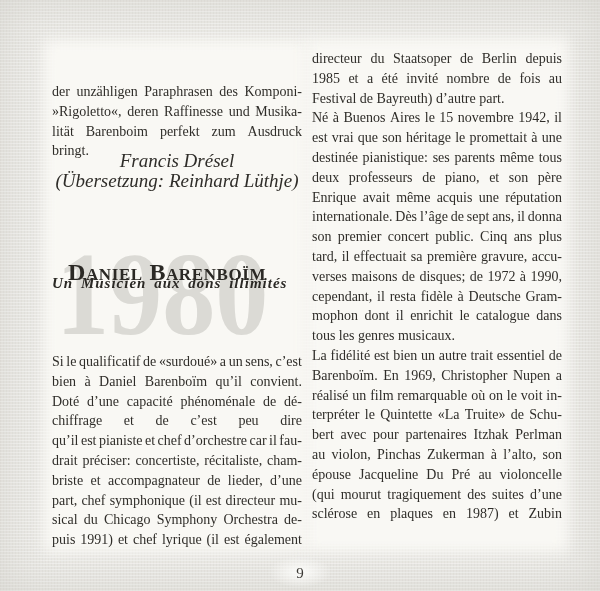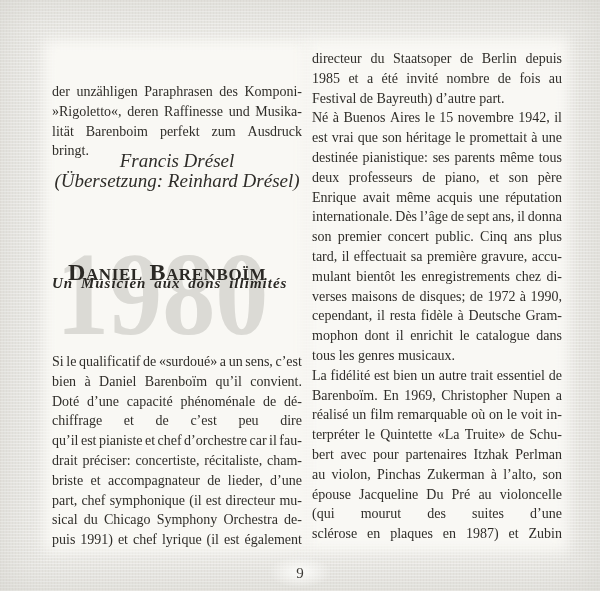--- a/index.html
+++ b/index.html
@@ -90,21 +90,21 @@
   <div class="col col-left">
     <div class="block pos german">
         <div class="line"><span>der</span><span>unzähligen</span><span>Paraphrasen</span><span>des</span><span>Komponi-</span></div>
         <div class="line"><span>»Rigoletto«,</span><span>deren</span><span>Raffinesse</span><span>und</span><span>Musika-</span></div>
         <div class="line"><span>lität</span><span>Barenboim</span><span>perfekt</span><span>zum</span><span>Ausdruck</span></div>
         <div class="line plain">bringt.</div>
       </div>
 
     <div class="pos byline-block">
       <div class="byline">Francis Drésel</div>
-      <div class="byline">(Übersetzung: Reinhard Drésel)</div>
+      <div class="byline">(Übersetzung: Reinhard Lüthje)</div>
     </div>
 
     <h1 class="pos heading">Daniel Barenboïm</h1>
     <div class="pos subtitle">Un Musicien aux dons illimités</div>
 
     <div class="block pos body-start">
         <div class="line"><span>Si</span><span>le</span><span>qualificatif</span><span>de</span><span>«surdoué»</span><span>a</span><span>un</span><span>sens,</span><span>c’est</span></div>
         <div class="line"><span>bien</span><span>à</span><span>Daniel</span><span>Barenboïm</span><span>qu’il</span><span>convient.</span></div>
         <div class="line"><span>Doté</span><span>d’une</span><span>capacité</span><span>phénoménale</span><span>de</span><span>dé-</span></div>
         <div class="line"><span>chiffrage</span><span>et</span><span>de</span><span>c’est</span><span>peu</span><span>dire</span></div>
@@ -125,34 +125,33 @@
       </div>
     <div class="block">
         <div class="line"><span>Né</span><span>à</span><span>Buenos</span><span>Aires</span><span>le</span><span>15</span><span>novembre</span><span>1942,</span><span>il</span></div>
         <div class="line"><span>est</span><span>vrai</span><span>que</span><span>son</span><span>héritage</span><span>le</span><span>promettait</span><span>à</span><span>une</span></div>
         <div class="line"><span>destinée</span><span>pianistique:</span><span>ses</span><span>parents</span><span>même</span><span>tous</span></div>
         <div class="line"><span>deux</span><span>professeurs</span><span>de</span><span>piano,</span><span>et</span><span>son</span><span>père</span></div>
         <div class="line"><span>Enrique</span><span>avait</span><span>même</span><span>acquis</span><span>une</span><span>réputation</span></div>
         <div class="line"><span>internationale.</span><span>Dès</span><span>l’âge</span><span>de</span><span>sept</span><span>ans,</span><span>il</span><span>donna</span></div>
         <div class="line"><span>son</span><span>premier</span><span>concert</span><span>public.</span><span>Cinq</span><span>ans</span><span>plus</span></div>
         <div class="line"><span>tard,</span><span>il</span><span>effectuait</span><span>sa</span><span>première</span><span>gravure,</span><span>accu-</span></div>
-        <div class="line"><span>mulant</span><span>bientôt</span><span>les</span><span>enregistrements</span><span>chez</span><span>di-</span></div>
         <div class="line"><span>verses</span><span>maisons</span><span>de</span><span>disques;</span><span>de</span><span>1972</span><span>à</span><span>1990,</span></div>
         <div class="line"><span>cependant,</span><span>il</span><span>resta</span><span>fidèle</span><span>à</span><span>Deutsche</span><span>Gram-</span></div>
         <div class="line"><span>mophon</span><span>dont</span><span>il</span><span>enrichit</span><span>le</span><span>catalogue</span><span>dans</span></div>
         <div class="line plain">tous les genres musicaux.</div>
       </div>
     <div class="block">
         <div class="line"><span>La</span><span>fidélité</span><span>est</span><span>bien</span><span>un</span><span>autre</span><span>trait</span><span>essentiel</span><span>de</span></div>
         <div class="line"><span>Barenboïm.</span><span>En</span><span>1969,</span><span>Christopher</span><span>Nupen</span><span>a</span></div>
         <div class="line"><span>réalisé</span><span>un</span><span>film</span><span>remarquable</span><span>où</span><span>on</span><span>le</span><span>voit</span><span>in-</span></div>
         <div class="line"><span>terpréter</span><span>le</span><span>Quintette</span><span>«La</span><span>Truite»</span><span>de</span><span>Schu-</span></div>
         <div class="line"><span>bert</span><span>avec</span><span>pour</span><span>partenaires</span><span>Itzhak</span><span>Perlman</span></div>
         <div class="line"><span>au</span><span>violon,</span><span>Pinchas</span><span>Zukerman</span><span>à</span><span>l’alto,</span><span>son</span></div>
         <div class="line"><span>épouse</span><span>Jacqueline</span><span>Du</span><span>Pré</span><span>au</span><span>violoncelle</span></div>
-        <div class="line"><span>(qui</span><span>mourut</span><span>des</span><span>suites</span><span>d’une</span></div>
+        <div class="line"><span>(qui</span><span>mourut</span><span>tragiquement</span><span>des</span><span>suites</span><span>d’une</span></div>
         <div class="line"><span>sclérose</span><span>en</span><span>plaques</span><span>en</span><span>1987)</span><span>et</span><span>Zubin</span></div>
       </div>
   </div>
 
   <div class="footer-halo"></div>
   <div class="footer">9</div>
 </div>
 
 </body></html>

